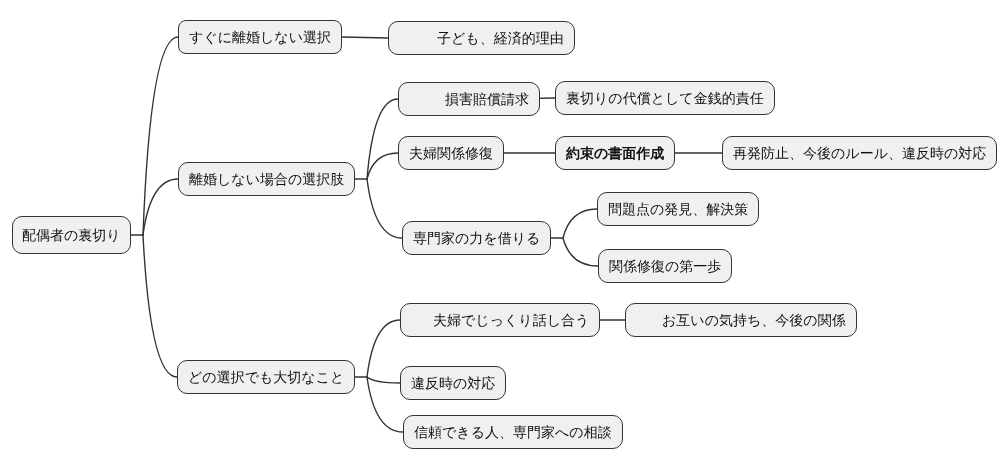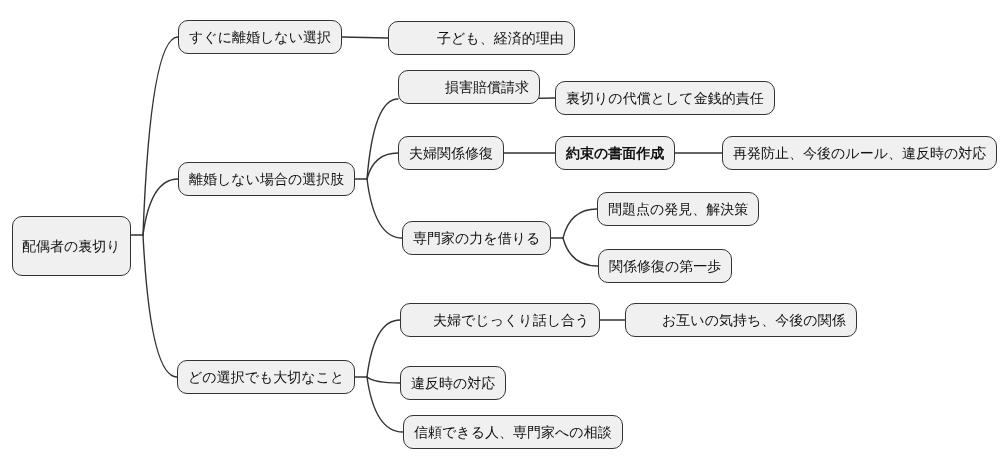--- a/index.html
+++ b/index.html
@@ -29,21 +29,21 @@
     border: 1.5px solid #333333;
     border-radius: 10px;
     color: #111111;
     font-size: 14px;
     line-height: 18px;
     padding: 7px 10px;
     white-space: nowrap;
     text-align: center;
   }
   .node.root {
-    padding: 20px 9px;
+    padding: 9px 9px;
     text-align: center;
   }
 </style>
 </head>
 <body>
 
 <div id="canvas">
   <svg id="edge-layer" xmlns="http://www.w3.org/2000/svg" width="1006" height="471" viewBox="0 0 1006 471">
       <path d="M 131 235 L 143 235" fill="none" stroke="#333333" stroke-width="1.4" stroke-linecap="round"></path>
       <path d="M 143 235 C 148.25 96.4, 160.5 37, 178 37" fill="none" stroke="#333333" stroke-width="1.4" stroke-linecap="round"></path>
@@ -61,24 +61,24 @@
       <path d="M 563 238 C 568.1 217.7, 580 209, 597 209" fill="none" stroke="#333333" stroke-width="1.4" stroke-linecap="round"></path>
       <path d="M 563 238 C 568.25 257.6, 580.5 266, 598 266" fill="none" stroke="#333333" stroke-width="1.4" stroke-linecap="round"></path>
       <path d="M 355 377 L 367 377" fill="none" stroke="#333333" stroke-width="1.4" stroke-linecap="round"></path>
       <path d="M 367 377 C 371.95 337.1, 383.5 320, 400 320" fill="none" stroke="#333333" stroke-width="1.4" stroke-linecap="round"></path>
       <path d="M 367 377 C 371.95 381.2, 383.5 383, 400 383" fill="none" stroke="#333333" stroke-width="1.4" stroke-linecap="round"></path>
       <path d="M 367 377 C 372.4 415.5, 385 432, 403 432" fill="none" stroke="#333333" stroke-width="1.4" stroke-linecap="round"></path>
       <path d="M 578 320 L 625 320" fill="none" stroke="#333333" stroke-width="1.4" stroke-linecap="round"></path>
     </svg>
 
 <div class="node root" style="left: 12px; top: 216px;">配偶者の裏切り</div>
-    <div class="node" style="left: 178px; top: 20px;">すぐに離婚しない選択</div>
+    <div class="node" style="left: 178px; top: 20px; border-radius: 8px;">すぐに離婚しない選択</div>
     <div class="node" style="left: 388px; top: 21px; padding-left: 48px;">子ども、経済的理由</div>
     <div class="node" style="left: 178px; top: 162px;">離婚しない場合の選択肢</div>
-    <div class="node" style="left: 398px; top: 70px; padding-left: 46px;">損害賠償請求</div>
+    <div class="node" style="left: 398px; top: 82px; padding-left: 46px;">損害賠償請求</div>
     <div class="node" style="left: 555px; top: 81px;">裏切りの代償として金銭的責任</div>
     <div class="node" style="left: 398px; top: 136px;">夫婦関係修復</div>
     <div class="node" style="left: 555px; top: 136px; font-weight: bold;">約束の書面作成</div>
     <div class="node" style="left: 722px; top: 136px;">再発防止、今後のルール、違反時の対応</div>
     <div class="node" style="left: 402px; top: 221px;">専門家の力を借りる</div>
     <div class="node" style="left: 597px; top: 192px;">問題点の発見、解決策</div>
     <div class="node" style="left: 598px; top: 249px;">関係修復の第一歩</div>
     <div class="node" style="left: 177px; top: 360px;">どの選択でも大切なこと</div>
     <div class="node" style="left: 400px; top: 303px; padding-left: 32px;">夫婦でじっくり話し合う</div>
     <div class="node" style="left: 625px; top: 303px; padding-left: 36px;">お互いの気持ち、今後の関係</div>

